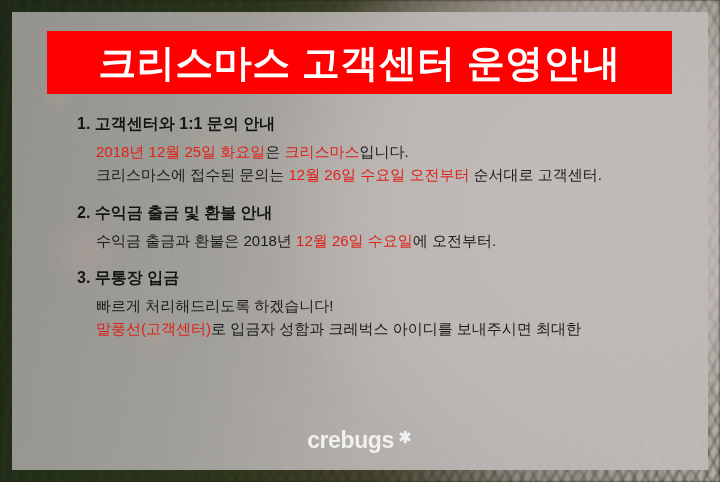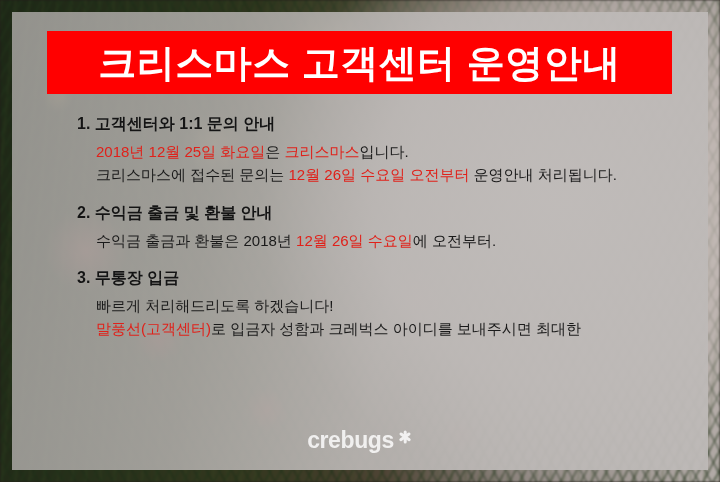--- a/index.html
+++ b/index.html
@@ -174,21 +174,21 @@
 
     <div class="title-banner" style="background:#FF0000;">
       <span class="title-banner-text">크리스마스 고객센터 운영안내</span>
     </div>
 
     <div class="content">
         <div class="section">
           <div class="section-heading">1. 고객센터와 1:1 문의 안내</div>
           <div class="section-body">
             <div class="line"><span class="accent">2018년 12월 25일 화요일</span><span>은 </span><span class="accent">크리스마스</span><span>입니다.</span></div>
-            <div class="line"><span>크리스마스에 접수된 문의는 </span><span class="accent">12월 26일 수요일 오전부터</span><span> 운영안내 처리됩니다.</span></div>
+            <div class="line"><span>크리스마스에 접수된 문의는 </span><span class="accent">12월 26일 수요일 오전부터</span><span> 순서대로 고객센터.</span></div>
           </div>
         </div>
         <div class="section">
           <div class="section-heading">2. 수익금 출금 및 환불 안내</div>
           <div class="section-body">
             <div class="line"><span>수익금 출금과 환불은 2018년 </span><span class="accent">12월 26일 수요일</span><span>에 오전부터.</span></div>
           </div>
         </div>
         <div class="section">
           <div class="section-heading">3. 무통장 입금</div>

